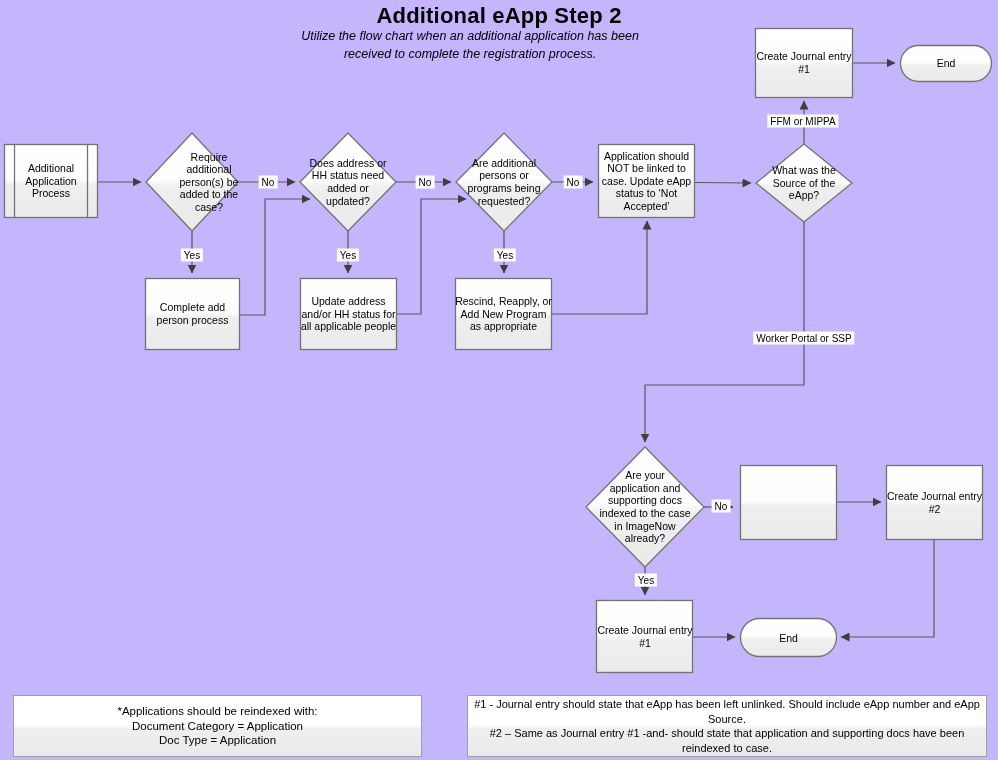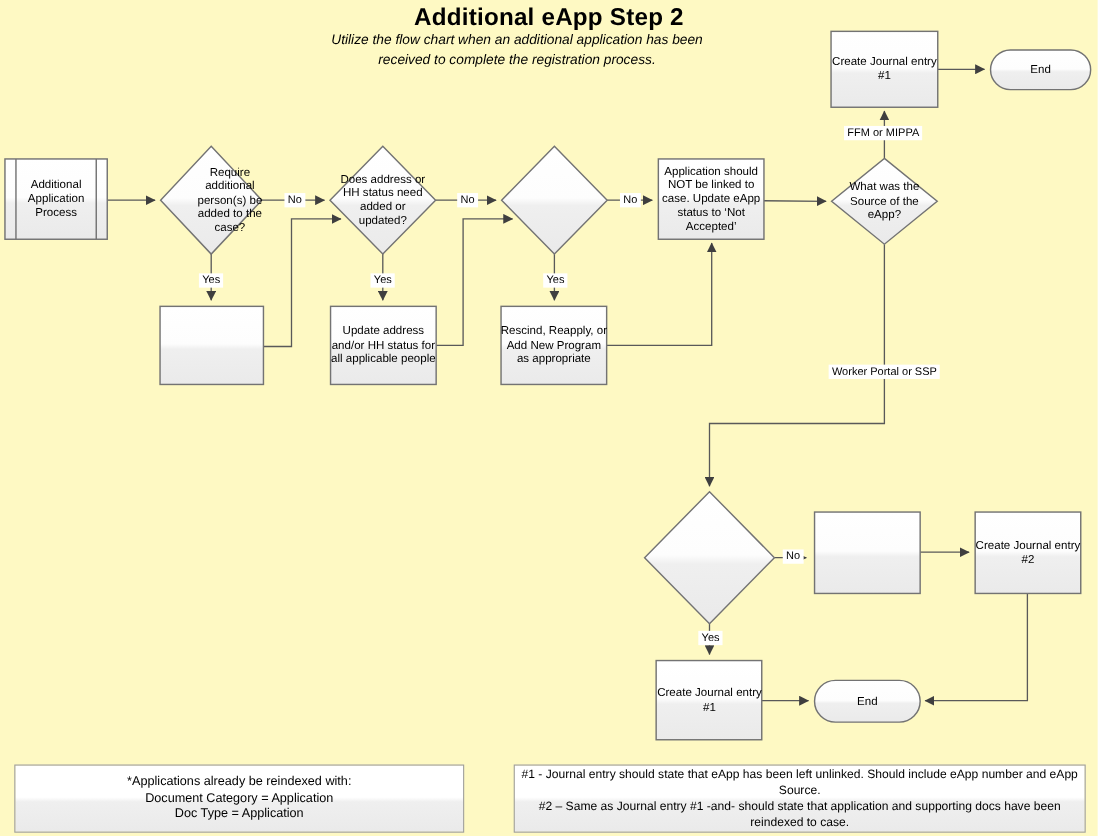--- a/index.html
+++ b/index.html
@@ -1,16 +1,16 @@
 <!DOCTYPE html>
 <html><head>
 <meta charset="utf-8">
 <style>
   html,body{margin:0;padding:0;background:#fff;}
-  .canvas{position:relative;width:998px;height:760px;background:#fef9c3;overflow:hidden;
+  .canvas{position:relative;width:998px;height:760px;background:#c4b5fd;overflow:hidden;
           font-family:"Liberation Sans", sans-serif;color:#000;}
   .layer{position:absolute;left:0;top:0;}
   .page-title{position:absolute;left:0;top:3px;width:998px;text-align:center;
               font-size:22px;font-weight:bold;letter-spacing:.2px;}
   .page-subtitle{position:absolute;left:0;top:27px;width:940px;text-align:center;
                  font-size:12.5px;line-height:18px;white-space:pre-line;font-style:italic;}
   .node-text{position:absolute;display:flex;align-items:center;justify-content:center;
              text-align:center;font-size:10.5px;line-height:1.2;white-space:pre-line;}
   .elabel{position:absolute;transform:translate(-50%,-50%);background:#fff;
           padding:0 3px;font-size:10px;line-height:13px;white-space:nowrap;}
@@ -91,60 +91,72 @@
 received to complete the registration process.</div>
 
   <div class="node-text" style="left:4px;top:144px;width:94px;height:74px">Additional
 Application
 Process</div>
   <div class="node-text" style="left:163px;top:134px;width:92px;height:96px">Require
 additional
 person(s) be
 added to the
 case?</div>
+  <div class="node-text" style="left:145px;top:278px;width:95px;height:72px">Complete add
+person process</div>
   <div class="node-text" style="left:299px;top:133px;width:98px;height:98px">Does address or
 HH status need
 added or
 updated?</div>
   <div class="node-text" style="left:297px;top:278px;width:103px;height:72px">Update address
 and/or HH status for
 all applicable people</div>
+  <div class="node-text" style="left:455px;top:133px;width:98px;height:98px">Are additional
+persons or
+programs being
+requested?</div>
   <div class="node-text" style="left:452px;top:278px;width:103px;height:72px">Rescind, Reapply, or
 Add New Program
 as appropriate</div>
   <div class="node-text" style="left:598px;top:144px;width:97px;height:74px">Application should
 NOT be linked to
 case. Update eApp
 status to ‘Not
 Accepted’</div>
   <div class="node-text" style="left:756px;top:145px;width:96px;height:76px">What was the
 Source of the
 eApp?</div>
   <div class="node-text" style="left:753px;top:28px;width:102px;height:70px">Create Journal entry
 #1</div>
   <div class="node-text" style="left:900px;top:45px;width:92px;height:37px">End</div>
+  <div class="node-text" style="left:585px;top:447px;width:120px;height:120px">Are your
+application and
+supporting docs
+indexed to the case
+in ImageNow
+already?</div>
   <div class="node-text" style="left:884px;top:465px;width:101px;height:75px">Create Journal entry
 #2</div>
   <div class="node-text" style="left:594px;top:600px;width:102px;height:73px">Create Journal entry
 #1</div>
   <div class="node-text" style="left:740px;top:619px;width:97px;height:38px">End</div>
 
   <div class="elabel" style="left:268px;top:182px">No</div>
   <div class="elabel" style="left:192px;top:255px">Yes</div>
   <div class="elabel" style="left:425px;top:182px">No</div>
   <div class="elabel" style="left:348px;top:255px">Yes</div>
   <div class="elabel" style="left:573px;top:182px">No</div>
   <div class="elabel" style="left:505px;top:255px">Yes</div>
   <div class="elabel" style="left:803px;top:121px">FFM or MIPPA</div>
   <div class="elabel" style="left:804px;top:338px">Worker Portal or SSP</div>
   <div class="elabel" style="left:721px;top:506px">No</div>
   <div class="elabel" style="left:646px;top:580px">Yes</div>
 
   <div class="note" style="left:13px;top:695px;width:407px;height:60px;font-size:11.5px">
-    <div style="font-weight:bold;font-weight:normal">*Applications already be reindexed with:</div>
+    <div style="font-weight:bold;font-weight:normal">*Applications should be reindexed with:</div>
     <div>Document Category = Application</div>
     <div>Doc Type = Application</div>
   </div>
   <div class="note" style="left:467px;top:695px;width:518px;height:60px;font-size:11px">
     <div>#1 - Journal entry should state that eApp has been left unlinked. Should include eApp number and eApp Source.</div>
     <div>#2 – Same as Journal entry #1 -and- should state that application and supporting docs have been reindexed to case.</div>
   </div>
 
 </div>
 

